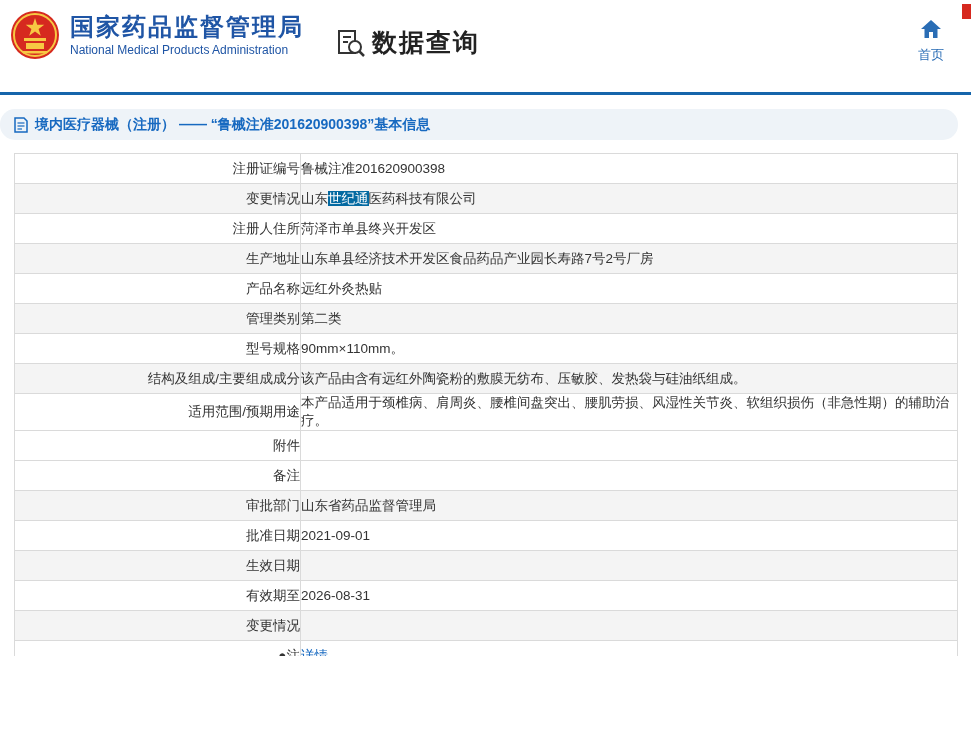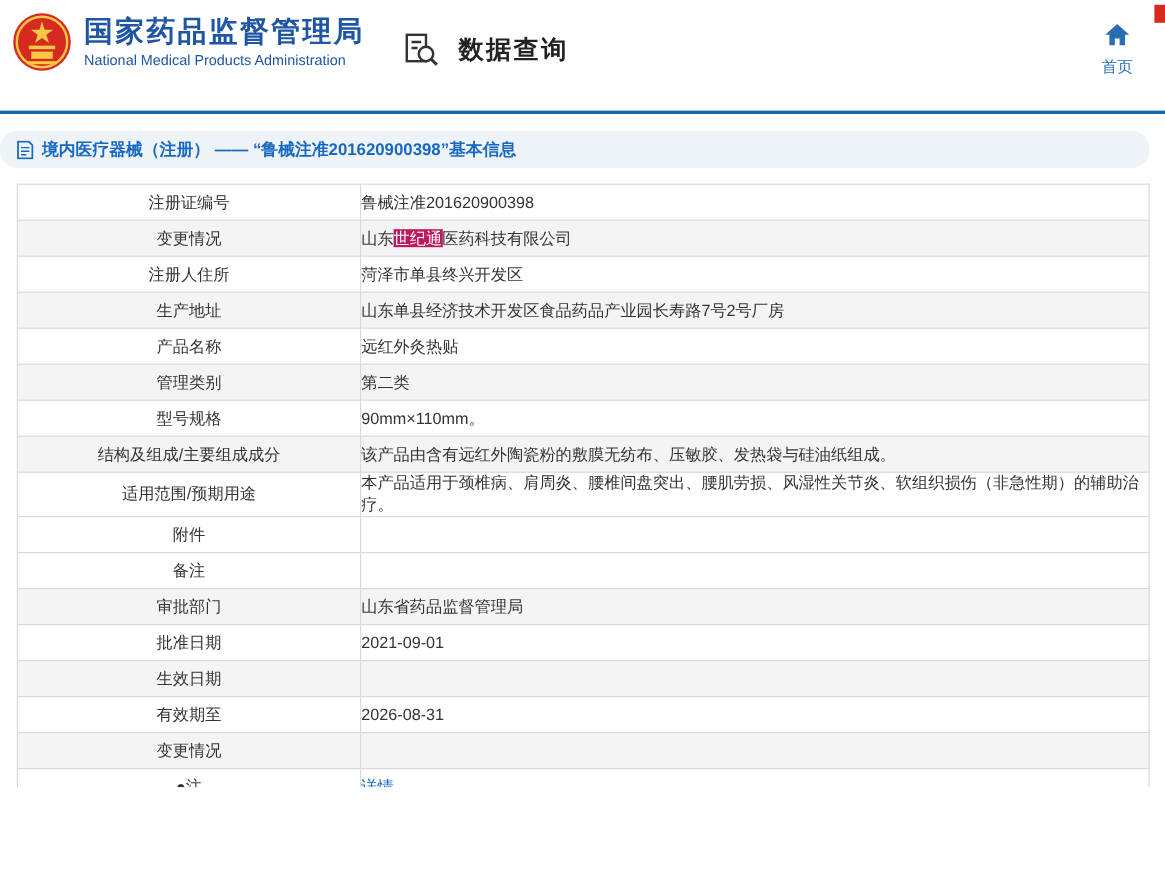--- a/index.html
+++ b/index.html
@@ -10,45 +10,45 @@
   
   .header { position:relative; height:92px; background:#fff; }
   .logo-block { position:absolute; left:10px; top:10px; display:flex; align-items:center; }
   .emblem { width:50px; height:50px; flex:0 0 auto; }
   .agency-text { margin-left:10px; }
   .agency-cn { font-size:24px; font-weight:bold; color:#1f55a5; letter-spacing:2px; line-height:1.15; }
   .agency-en { font-size:12px; color:#1f55a5; margin-top:3px; }
 
   .query-block { position:absolute; left:336px; top:26px; display:flex; align-items:center; }
   .query-icon { width:30px; height:30px; }
-  .query-label { font-size:21px; font-weight:bold; color:#222; letter-spacing:2px; margin-left:16px; }
+  .query-label { font-size:25px; font-weight:bold; color:#222; letter-spacing:2px; margin-left:6px; }
 
   .home-nav { position:absolute; left:909px; top:20px; width:44px; text-align:center; cursor:pointer; }
   .home-icon { width:20px; height:18px; }
   .home-label { font-size:13px; color:#2a6db5; margin-top:4px; }
 
   .partial-right-logo { position:absolute; right:0; top:4px; width:9px; height:15px; background:#d6291f; }
 
   
   .blue-divider { height:3px; background:#1565ab; width:971px; }
 
   
   .breadcrumb-bar { margin:14px 13px 0 0; height:31px; background:#eef3f8; display:flex; align-items:center; padding-left:14px;border-radius:15px; }
   .crumb-icon { width:14px; height:16px; margin-right:7px; flex:0 0 auto; }
   .breadcrumb-text { font-size:14px; font-weight:bold; color:#1769c0; }
 
   
   .table-wrap { margin:13px 13px 0 14px; }
   table.info { border-collapse:collapse; width:944px; table-layout:fixed; }
   table.info td { border:1px solid #dadada; height:30px; font-size:13.5px; padding:0; vertical-align:middle; }
-  td.label-cell { width:286px; text-align:center; padding-right:18px; color:#333; }
+  td.label-cell { width:286px; text-align:right; padding-right:18px; color:#333; }
   td.value-cell { padding-left:12px; color:#333; }
   tr.even td { background:#f4f4f4; }
   tr.odd td { background:#ffffff; }
-  .highlight { background:#be185d; color:#fff; }
+  .highlight { background:#0369a1; color:#fff; }
   a.detail-link { color:#1769c0; text-decoration:none; }
 </style>
 </head>
 <body>
 
 <div class="page">
 
   <div class="header">
     <div class="logo-block">
       <svg class="emblem" viewBox="0 0 50 50">

